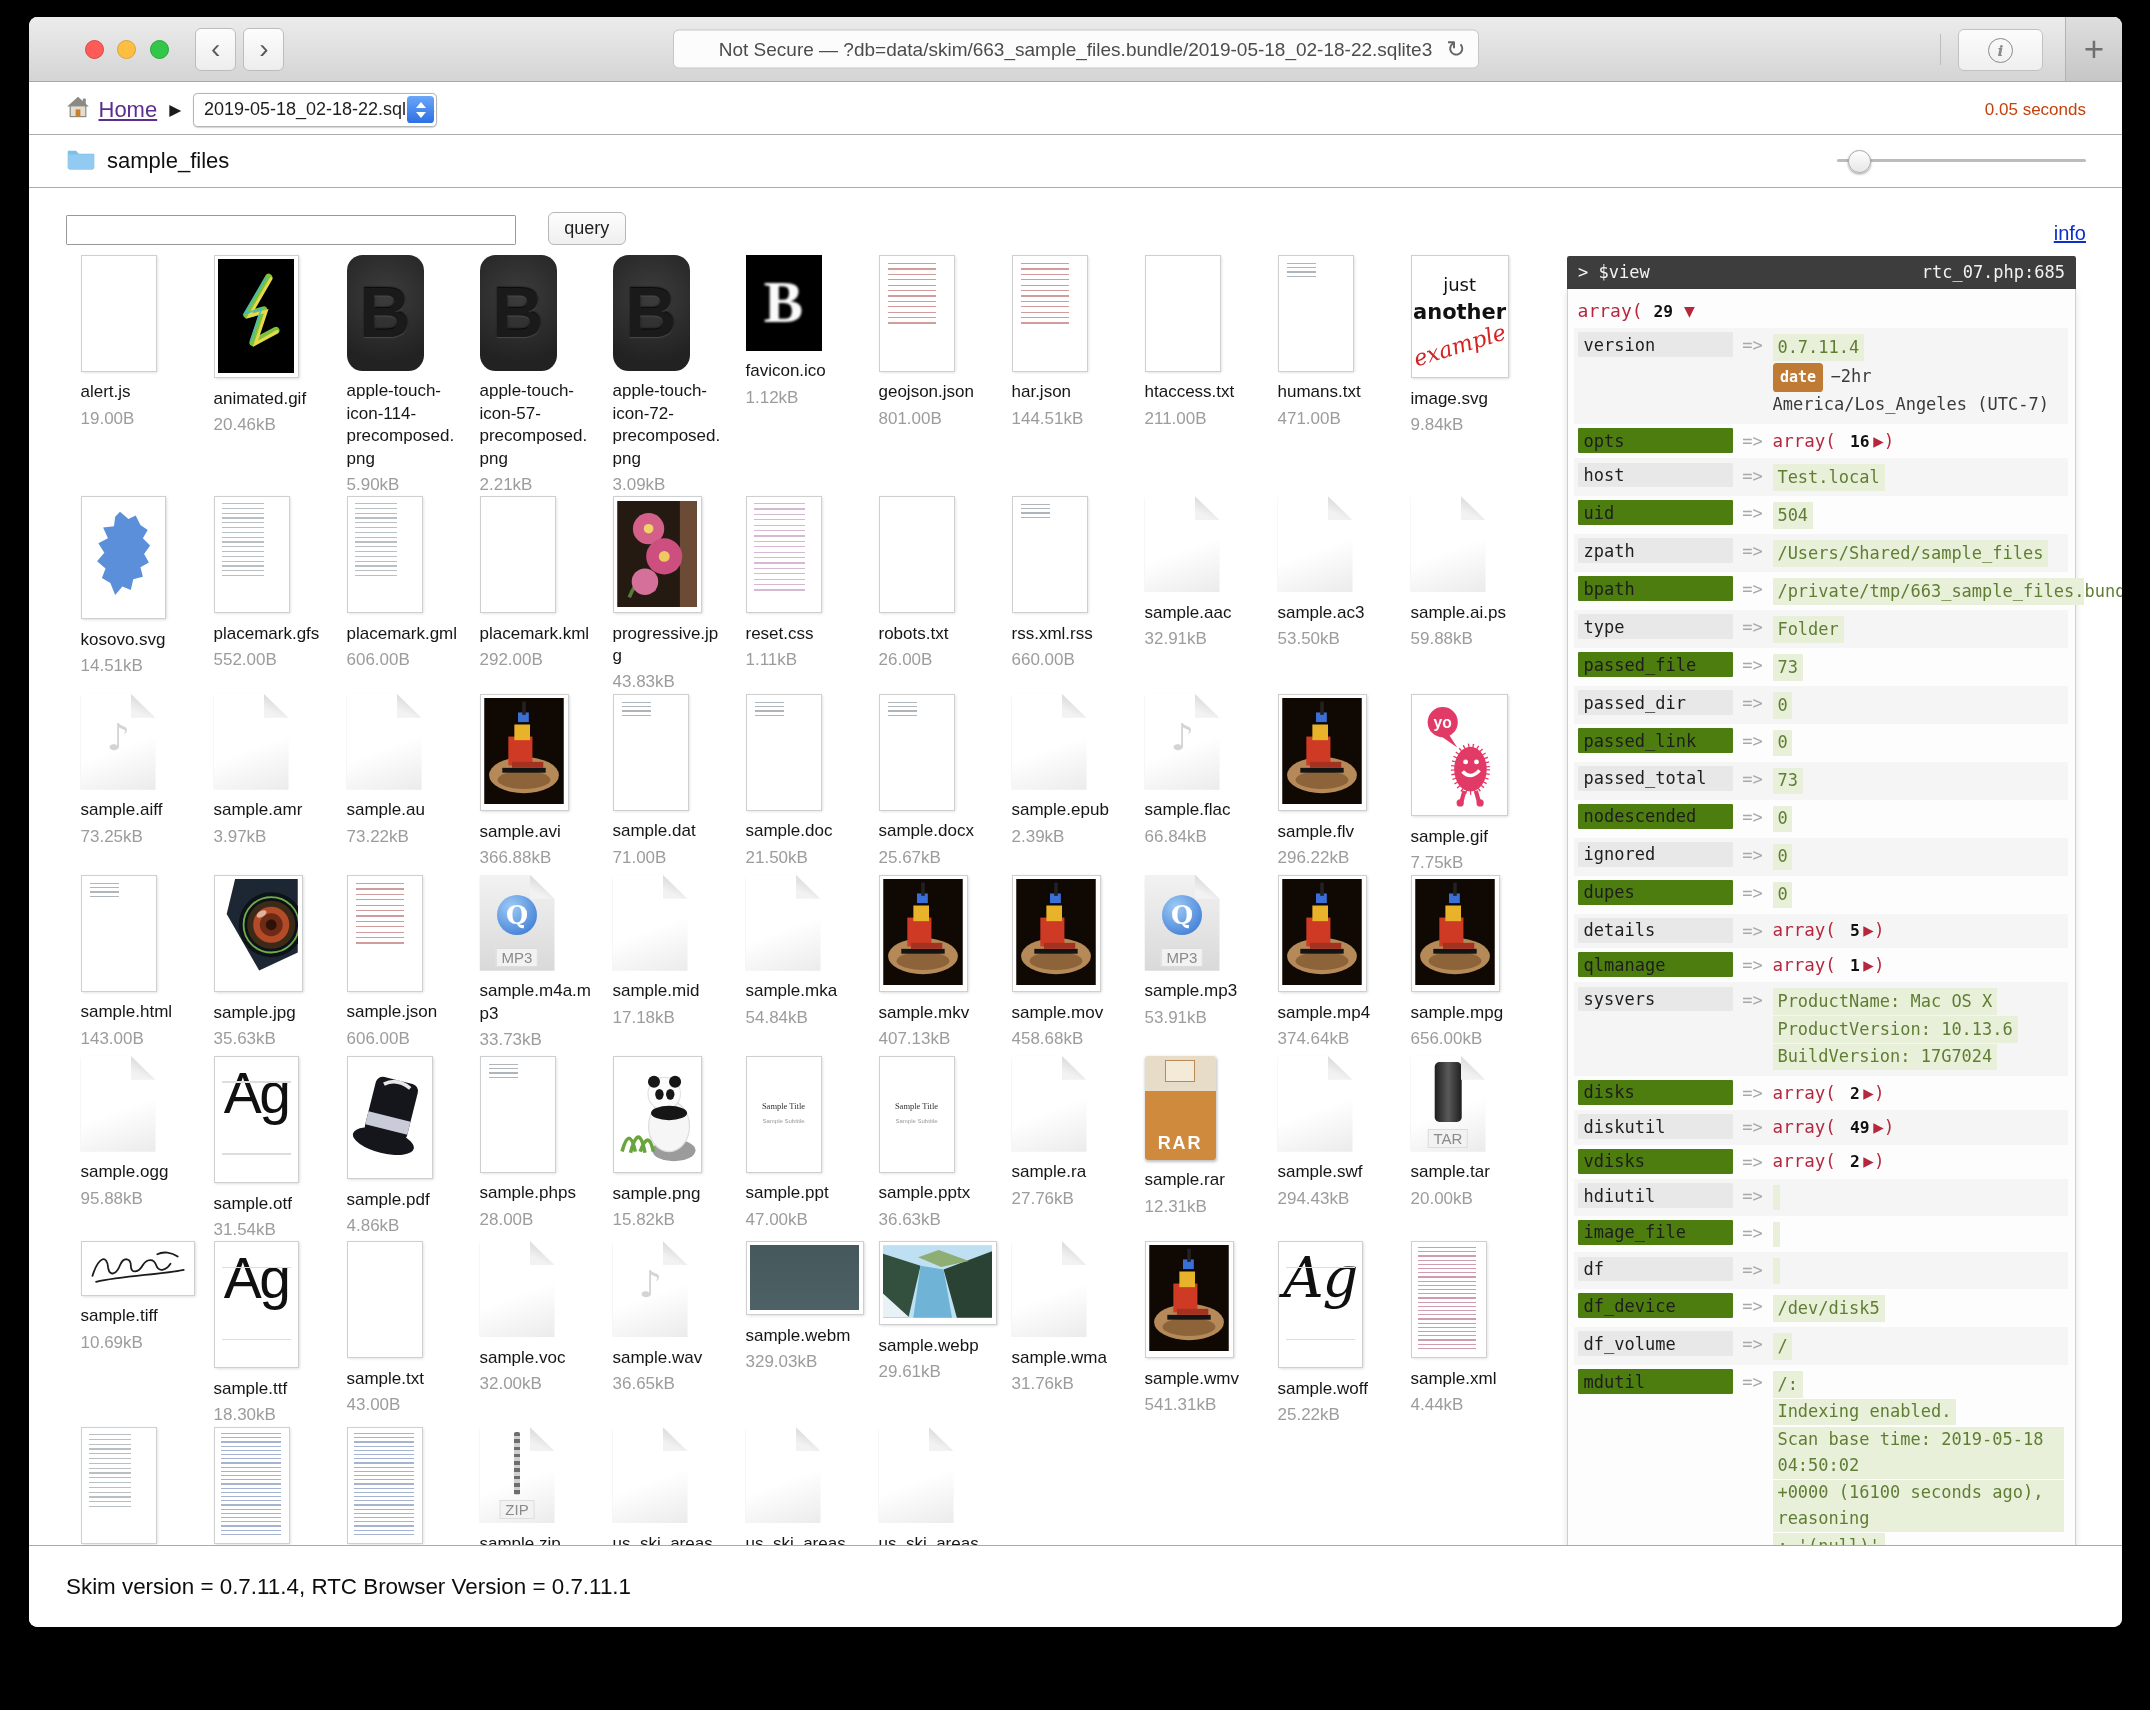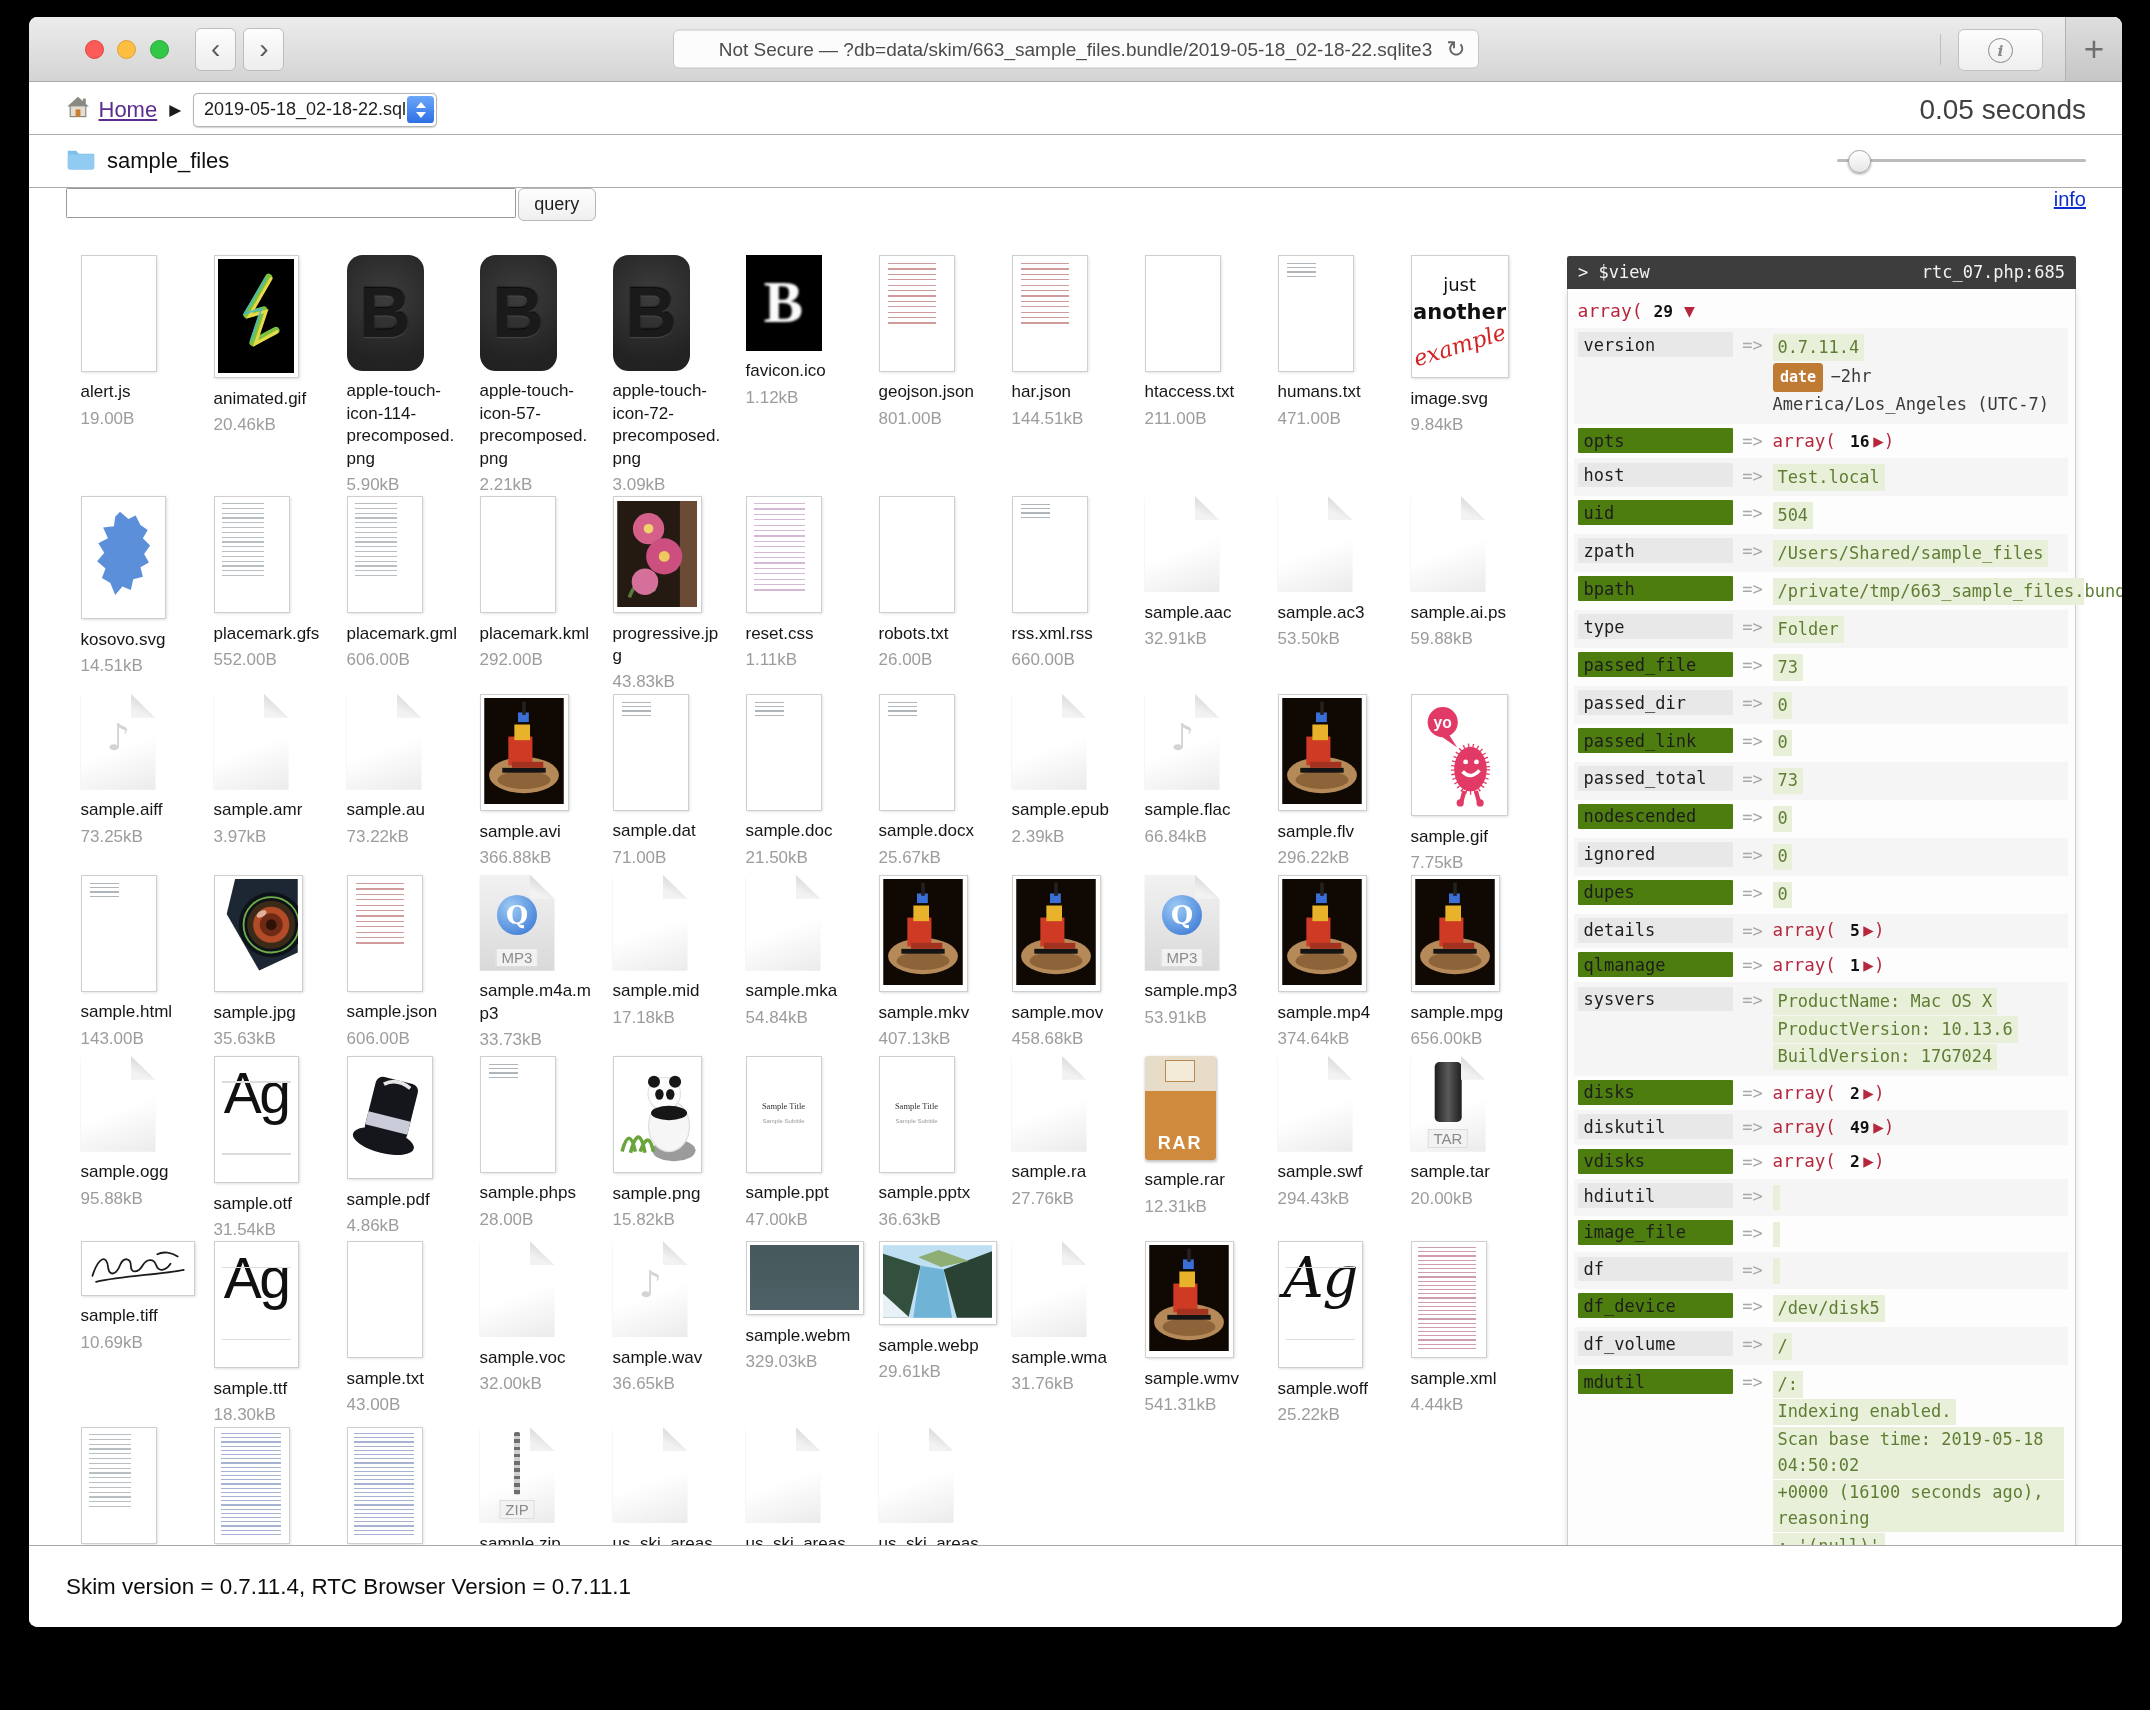--- a/index.html
+++ b/index.html
@@ -22,29 +22,29 @@
   .plusbtn{position:absolute;right:0;top:0;width:56px;height:64px;background:linear-gradient(#dedede,#c6c6c6);border-left:1.2px solid #b2b2b2;display:flex;align-items:center;justify-content:center;font-size:35px;color:#6f6f6f}
   
   .nav{display:flex;align-items:center;height:48px;padding:3.6px 36px 0 37px;font-size:21px}
   .homeicon{margin-right:8.5px}
   .home-link{color:#5b2d91;text-decoration:underline;font-size:22px}
   .crumb-arrow{margin:0 12px;font-size:15.7px;color:#1b1b1b}
   .dbselect{width:244px;height:34px;border:1.2px solid #b5b5b5;border-radius:4.8px;background:#fff;display:flex;align-items:center;position:relative;font-size:18px;color:#1d1d1d;padding-left:9.7px;box-sizing:border-box;box-shadow:0 0.6px 1.2px rgba(0,0,0,.18)}
   .stepper{position:absolute;right:2.4px;top:2.4px;bottom:2.4px;width:26.6px;border-radius:3.6px;background:linear-gradient(#6aa7f8,#2e6fe4);display:flex;flex-direction:column;align-items:center;justify-content:center;gap:4.2px}
   .tri-up{width:0;height:0;border-left:5.4px solid transparent;border-right:5.4px solid transparent;border-bottom:6.6px solid #fff}
   .tri-dn{width:0;height:0;border-left:5.4px solid transparent;border-right:5.4px solid transparent;border-top:6.6px solid #fff}
-  .elapsed{margin-left:auto;font-size:28px;color:#404040}
+  .elapsed{margin-left:auto;font-size:17px;color:#c2410c}
   .rule{height:1.2px;background:#acacac}
   
   .folderrow{display:flex;align-items:center;height:52px;padding:0 36px 0 37px;font-size:22px;color:#101010;gap:11px}
   .slider{margin-left:auto;width:249px;position:relative;height:26.6px}
   .slider .track{position:absolute;left:0;right:0;top:12px;height:3px;background:#bcbcbc;border-radius:1.8px}
   .slider .knob{position:absolute;left:11px;top:3px;width:20.6px;height:20.6px;border-radius:50%;background:linear-gradient(#fefefe,#e7e7e7);border:0.6px solid #a8a8a8;box-shadow:0 1.2px 2.4px rgba(0,0,0,.35)}
   
-  .qrow{display:flex;align-items:flex-start;height:57px;padding:0 36px 0 37px;gap:2px}
+  .qrow{display:flex;align-items:flex-end;height:57px;padding:0 36px 0 37px;gap:32px}
   .qinput{width:433px;height:28px;border:1.2px solid #999;border-radius:1.2px;font-size:17px;padding:0 7.3px;background:#fff;font-family:"Liberation Sans",sans-serif}
   .qbtn{height:33px;padding:0 15.7px;font-size:18px;background:linear-gradient(#fefefe,#efefef);border:1.2px solid #b7b7b7;border-radius:6px;color:#1e1e1e;font-family:"Liberation Sans",sans-serif}
   .infolink{margin-left:auto;font-size:20px;color:#0b2ecc;text-decoration:underline}
   
   .main{display:flex;align-items:flex-start;padding:8.5px 0 0 37px}
   .grid{width:1465px}
   .grow{display:flex}
   .cell{width:133px;flex:0 0 133px;box-sizing:border-box;padding:1.2px 3.6px 0 14.5px}
   .th{position:relative;margin-bottom:9.7px}
   .fname{font-size:17px;color:#161616;line-height:22.4px;max-width:129px;overflow-wrap:anywhere}

